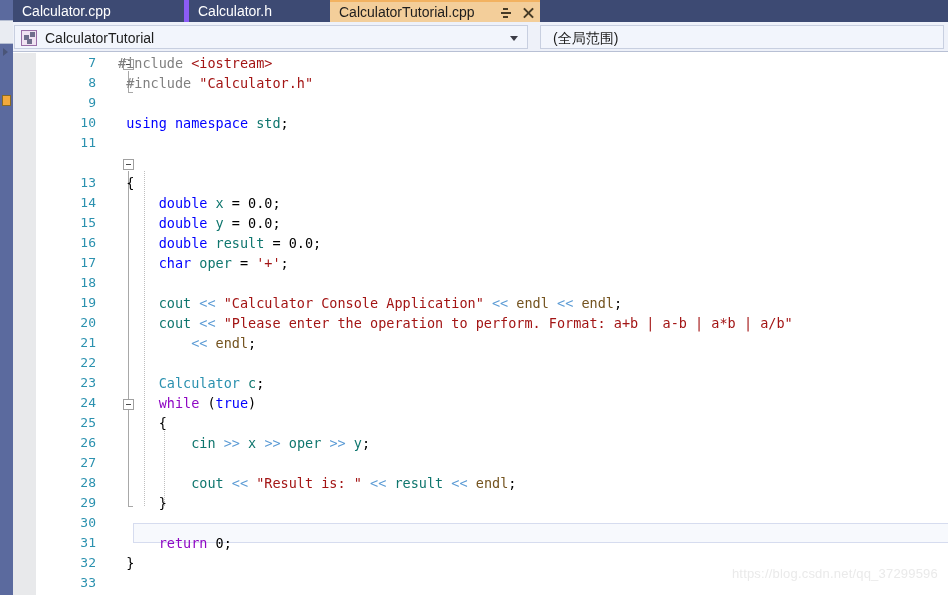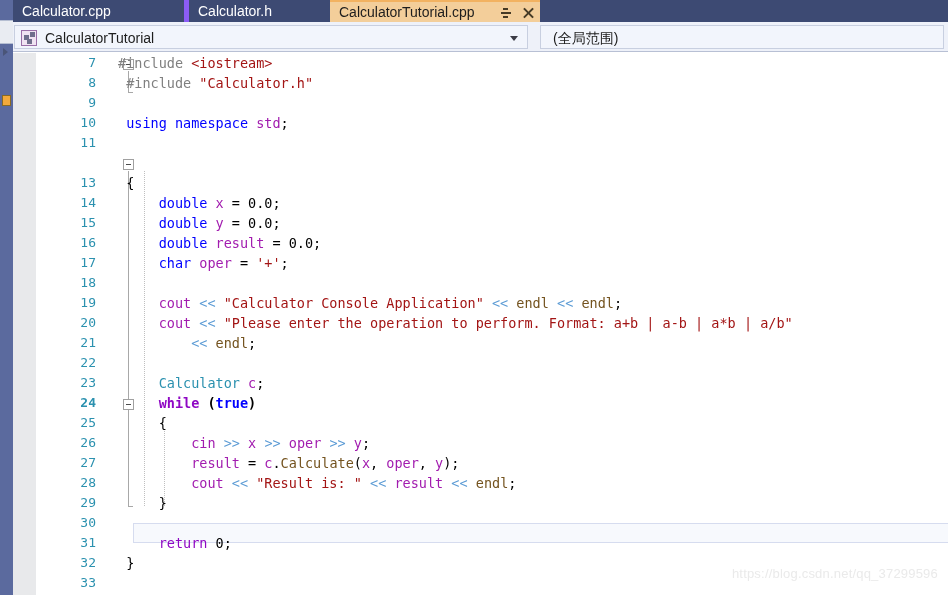--- a/index.html
+++ b/index.html
@@ -225,21 +225,21 @@
   }
 
   
   .kw   { color: #0000ff; }
   .kw2  { color: #8f08c4; }
   .str  { color: #a31515; }
   .pre  { color: #808080; }
   .typ  { color: #2b91af; }
   .fn   { color: #74531f; }
   .sh   { color: #5b9bd5; }
-  .id   { color: #a21caf; }
+  .id   { color: #0f766e; }
 
   
   .current-line {
     position: absolute;
     left: 97px; top: 470px;
     width: 838px; height: 20px;
     border: 1px solid #d6dcef;
     background: #f7f9fd;
     box-sizing: border-box;
   }
@@ -403,35 +403,34 @@
         <span class="codetext">         <span class="sh">&lt;&lt;</span> <span class="fn">endl</span>;</span>
       </div>
       <div class="line" style="top:300px;">
         <span class="lineno">22</span>
         <span class="codetext"></span>
       </div>
       <div class="line" style="top:320px;">
         <span class="lineno">23</span>
         <span class="codetext">     <span class="typ">Calculator</span> <span class="id">c</span>;</span>
       </div>
-      <div class="line" style="top:340px;font-weight:bold;">
+      <div class="line" style="top:340px;">
         <span class="lineno">24</span>
         <span class="codetext">     <span class="kw2">while</span> (<span class="kw">true</span>)</span>
       </div>
       <div class="line" style="top:360px;">
         <span class="lineno">25</span>
         <span class="codetext">     {</span>
       </div>
       <div class="line" style="top:380px;">
         <span class="lineno">26</span>
         <span class="codetext">         <span class="id">cin</span> <span class="sh">&gt;&gt;</span> <span class="id">x</span> <span class="sh">&gt;&gt;</span> <span class="id">oper</span> <span class="sh">&gt;&gt;</span> <span class="id">y</span>;</span>
       </div>
       <div class="line" style="top:400px;">
         <span class="lineno">27</span>
-        <span class="codetext">         <span class="id">result</span> = <span class="id">c</span>.<span class="fn">Calculate</span>(<span class="id">x</span>, <span class="id">oper</span>, <span class="id">y</span>);</span>
       </div>
       <div class="line" style="top:420px;">
         <span class="lineno">28</span>
         <span class="codetext">         <span class="id">cout</span> <span class="sh">&lt;&lt;</span> <span class="str">"Result is: "</span> <span class="sh">&lt;&lt;</span> <span class="id">result</span> <span class="sh">&lt;&lt;</span> <span class="fn">endl</span>;</span>
       </div>
       <div class="line" style="top:440px;padding-left:14px;">
         <span class="lineno">29</span>
         <span class="codetext">     }</span>
       </div>
       <div class="line" style="top:460px;">

